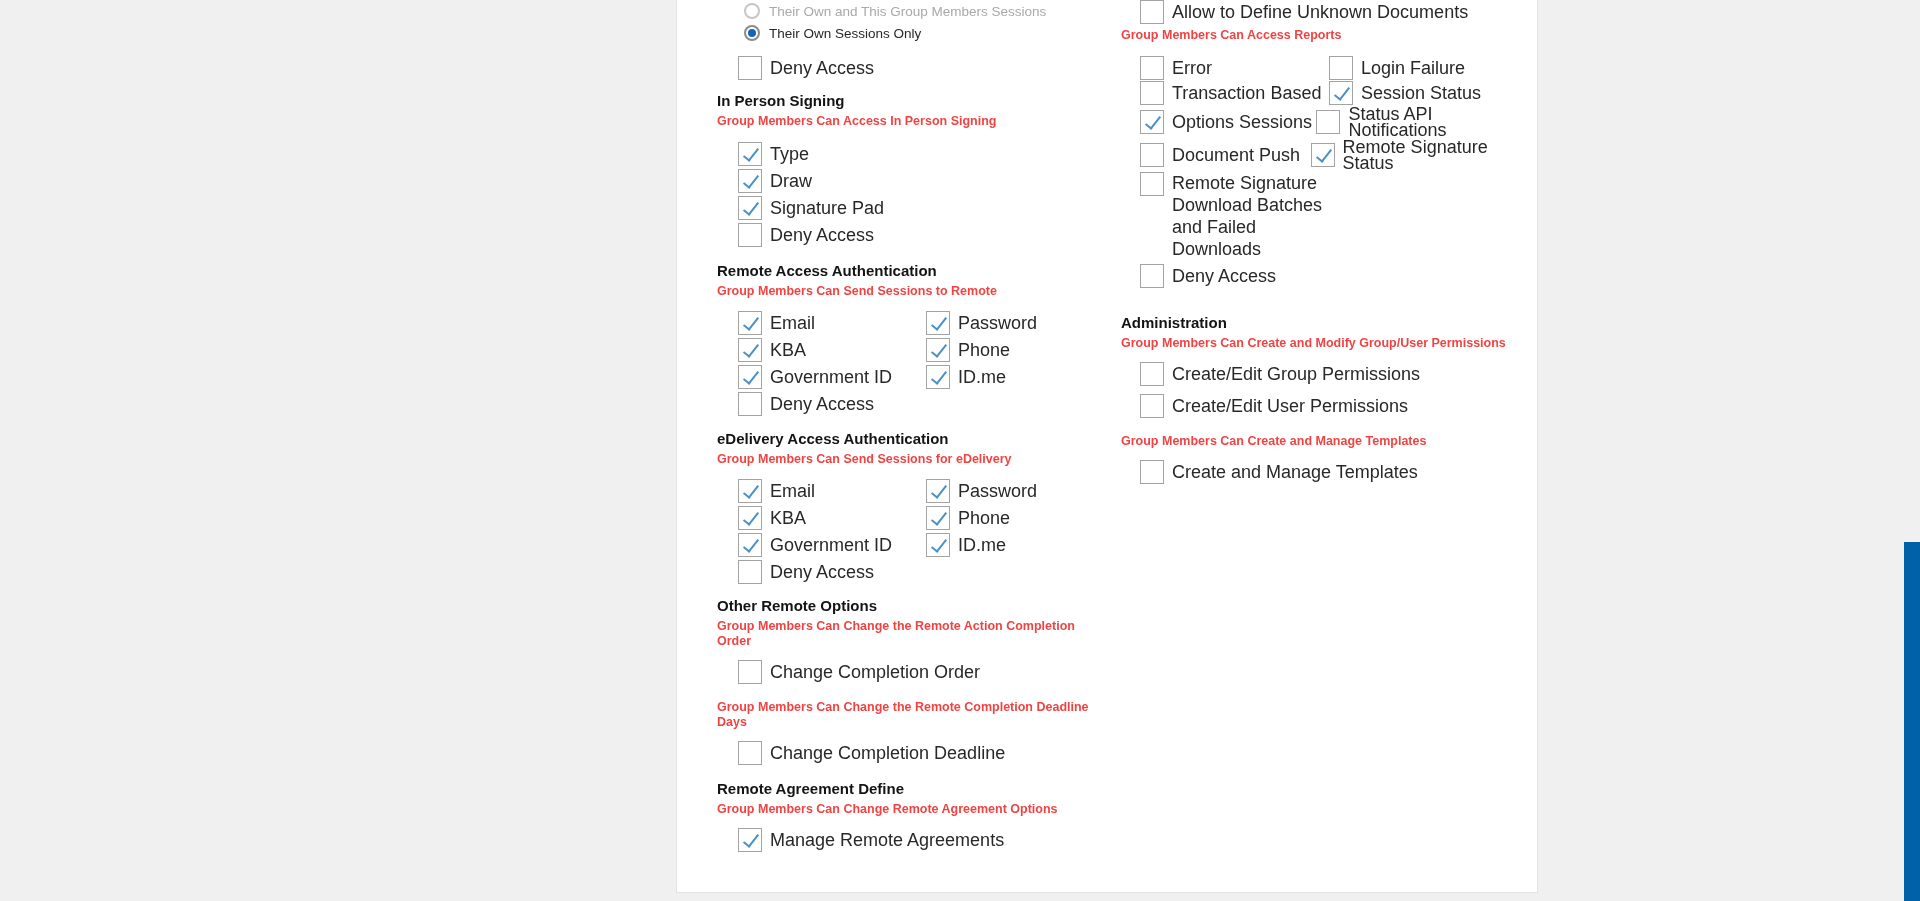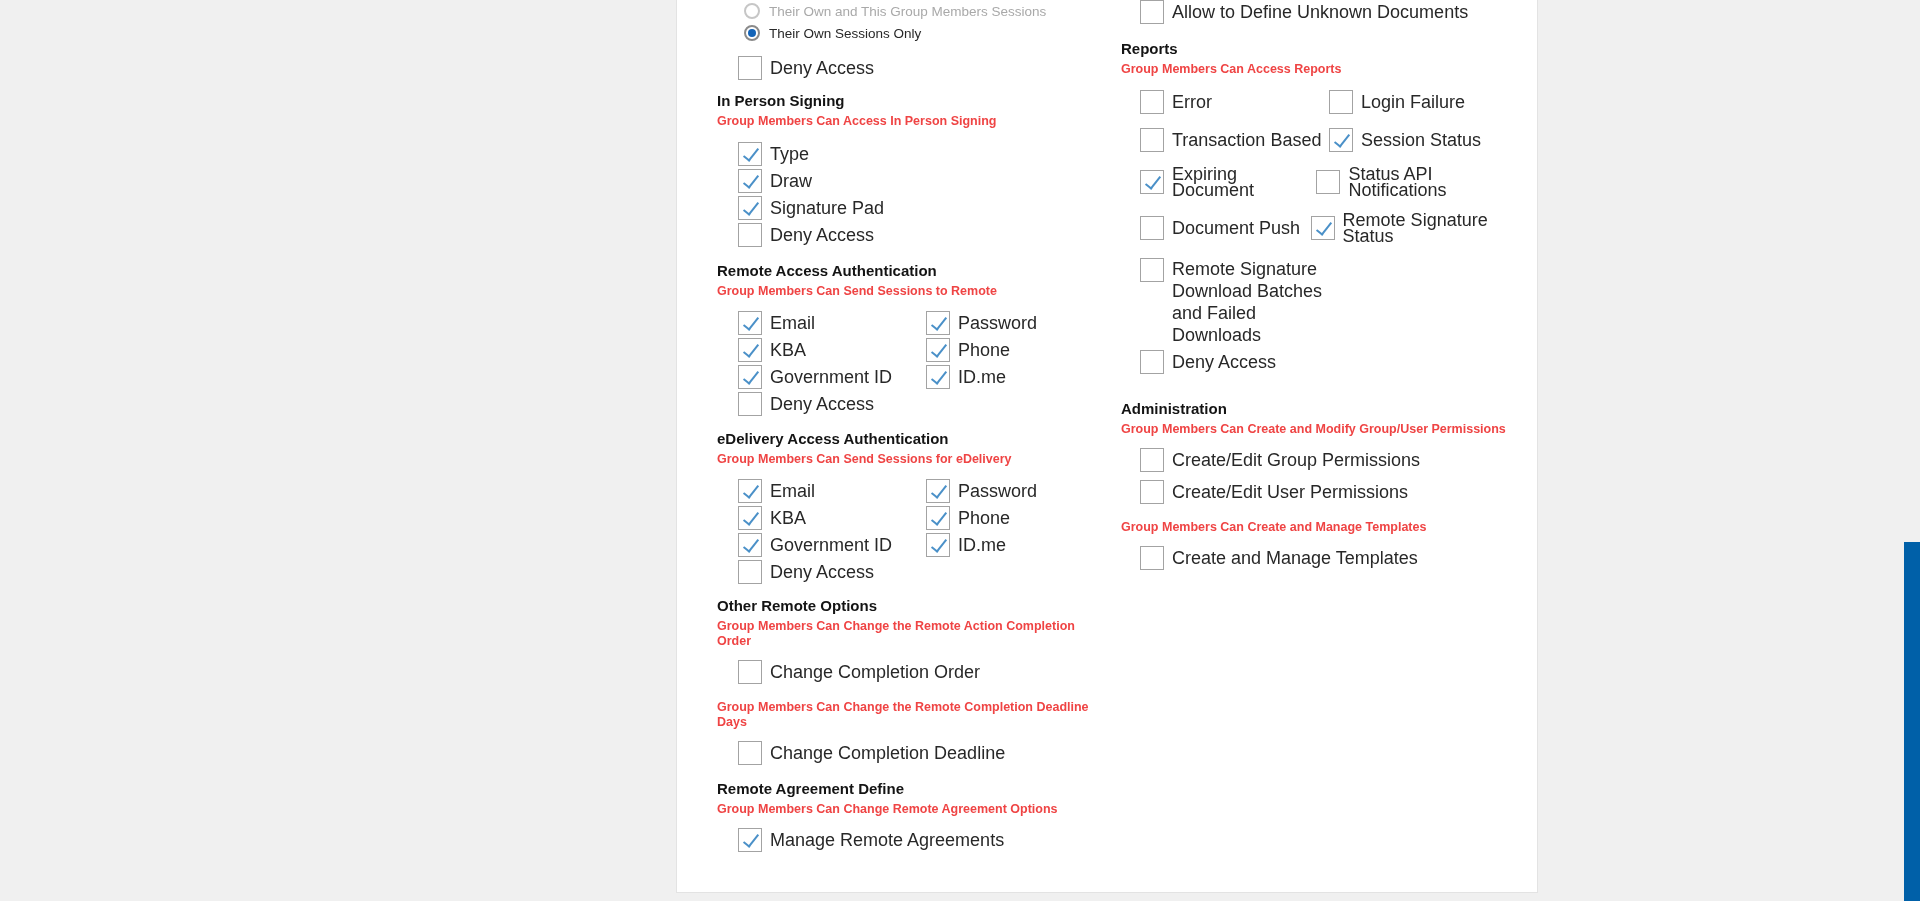--- a/index.html
+++ b/index.html
@@ -33,21 +33,21 @@
     border-right:2px solid #4a90c8; border-bottom:2px solid #4a90c8;
     transform:rotate(38deg);
   }
   .cb-label { margin-left:8px; font-size:18px; color:#282828; line-height:16px; }
 
   
   .grid-row { display:flex; }
   .grid-row .cb-row { padding-left:0; }
   .grid-row { padding-left:21px; }
   .col-right .grid-row { padding-left:19px; }
-  .cell-l { width:188px; }
+  .cell-l { width:188px;text-align:center; }
   .col-right .cell-l { width:189px; }
 
   
   .cb-row.tall { align-items:flex-start; }
   .cb-row.tall .cb-label { width:162px; line-height:22px; margin-top:0; }
 
   
   .radio-row { display:flex; align-items:center; height:18px; padding-left:27px; }
   .radio {
     width:16px; height:16px; flex:none; border-radius:50%;
@@ -55,21 +55,21 @@
   }
   .radio[data-selected="true"]::after {
     content:""; position:absolute; left:2px; top:2px; width:8px; height:8px;
     border-radius:50%; background:#1464b8;
   }
   .radio-row[data-disabled="true"] .radio { border-color:#c6c6c6; }
   .radio-label { margin-left:9px; font-size:13.5px; color:#282828; }
   .radio-row[data-disabled="true"] .radio-label { color:#a9a9a9; }
 
   
-  .mt2{margin-top:2px}.mt4{margin-top:4px}.mt8{margin-top:8px}.mt9{margin-top:14px}
+  .mt2{margin-top:2px}.mt4{margin-top:4px}.mt8{margin-top:8px}.mt9{margin-top:1px}
   .mt10{margin-top:3px}.mt11{margin-top:11px}.mt12{margin-top:12px}.mt13{margin-top:13px}
   .mt14{margin-top:14px}.mt15{margin-top:15px}.mt16{margin-top:16px}.mt17{margin-top:26px}
 
   
   .scrollbar { position:absolute; right:0; top:0; width:16px; height:901px; background:#f0f0f0; }
   .scrollbar-thumb { position:absolute; left:0; top:542px; width:16px; height:359px; background:#0060a8; }
 </style>
 </head>
 <body>
 
@@ -208,21 +208,20 @@
       </div>
     </div>
 
     <div class="col col-right">
 
       <div class="cb-row">
         <span class="checkbox" data-checked="false"></span>
         <span class="cb-label">Allow to Define Unknown Documents</span>
       </div>
 
-      <h2 class="sec-title mt16">Reports</h2>
       <h3 class="sec-sub mt4">Group Members Can Access Reports</h3>
 
       <div class="grid-row mt13">
         <div class="cb-row cell-l">
           <span class="checkbox" data-checked="false"></span>
           <span class="cb-label">Error</span>
         </div>
         <div class="cb-row">
           <span class="checkbox" data-checked="false"></span>
           <span class="cb-label">Login Failure</span>
@@ -234,21 +233,21 @@
           <span class="cb-label">Transaction Based</span>
         </div>
         <div class="cb-row">
           <span class="checkbox" data-checked="true"></span>
           <span class="cb-label">Session Status</span>
         </div>
       </div>
       <div class="grid-row mt9">
         <div class="cb-row cell-l">
           <span class="checkbox" data-checked="true"></span>
-          <span class="cb-label">Expiring Document</span>
+          <span class="cb-label">Options Sessions</span>
         </div>
         <div class="cb-row">
           <span class="checkbox" data-checked="false"></span>
           <span class="cb-label">Status API Notifications</span>
         </div>
       </div>
       <div class="grid-row mt9">
         <div class="cb-row cell-l">
           <span class="checkbox" data-checked="false"></span>
           <span class="cb-label">Document Push</span>

